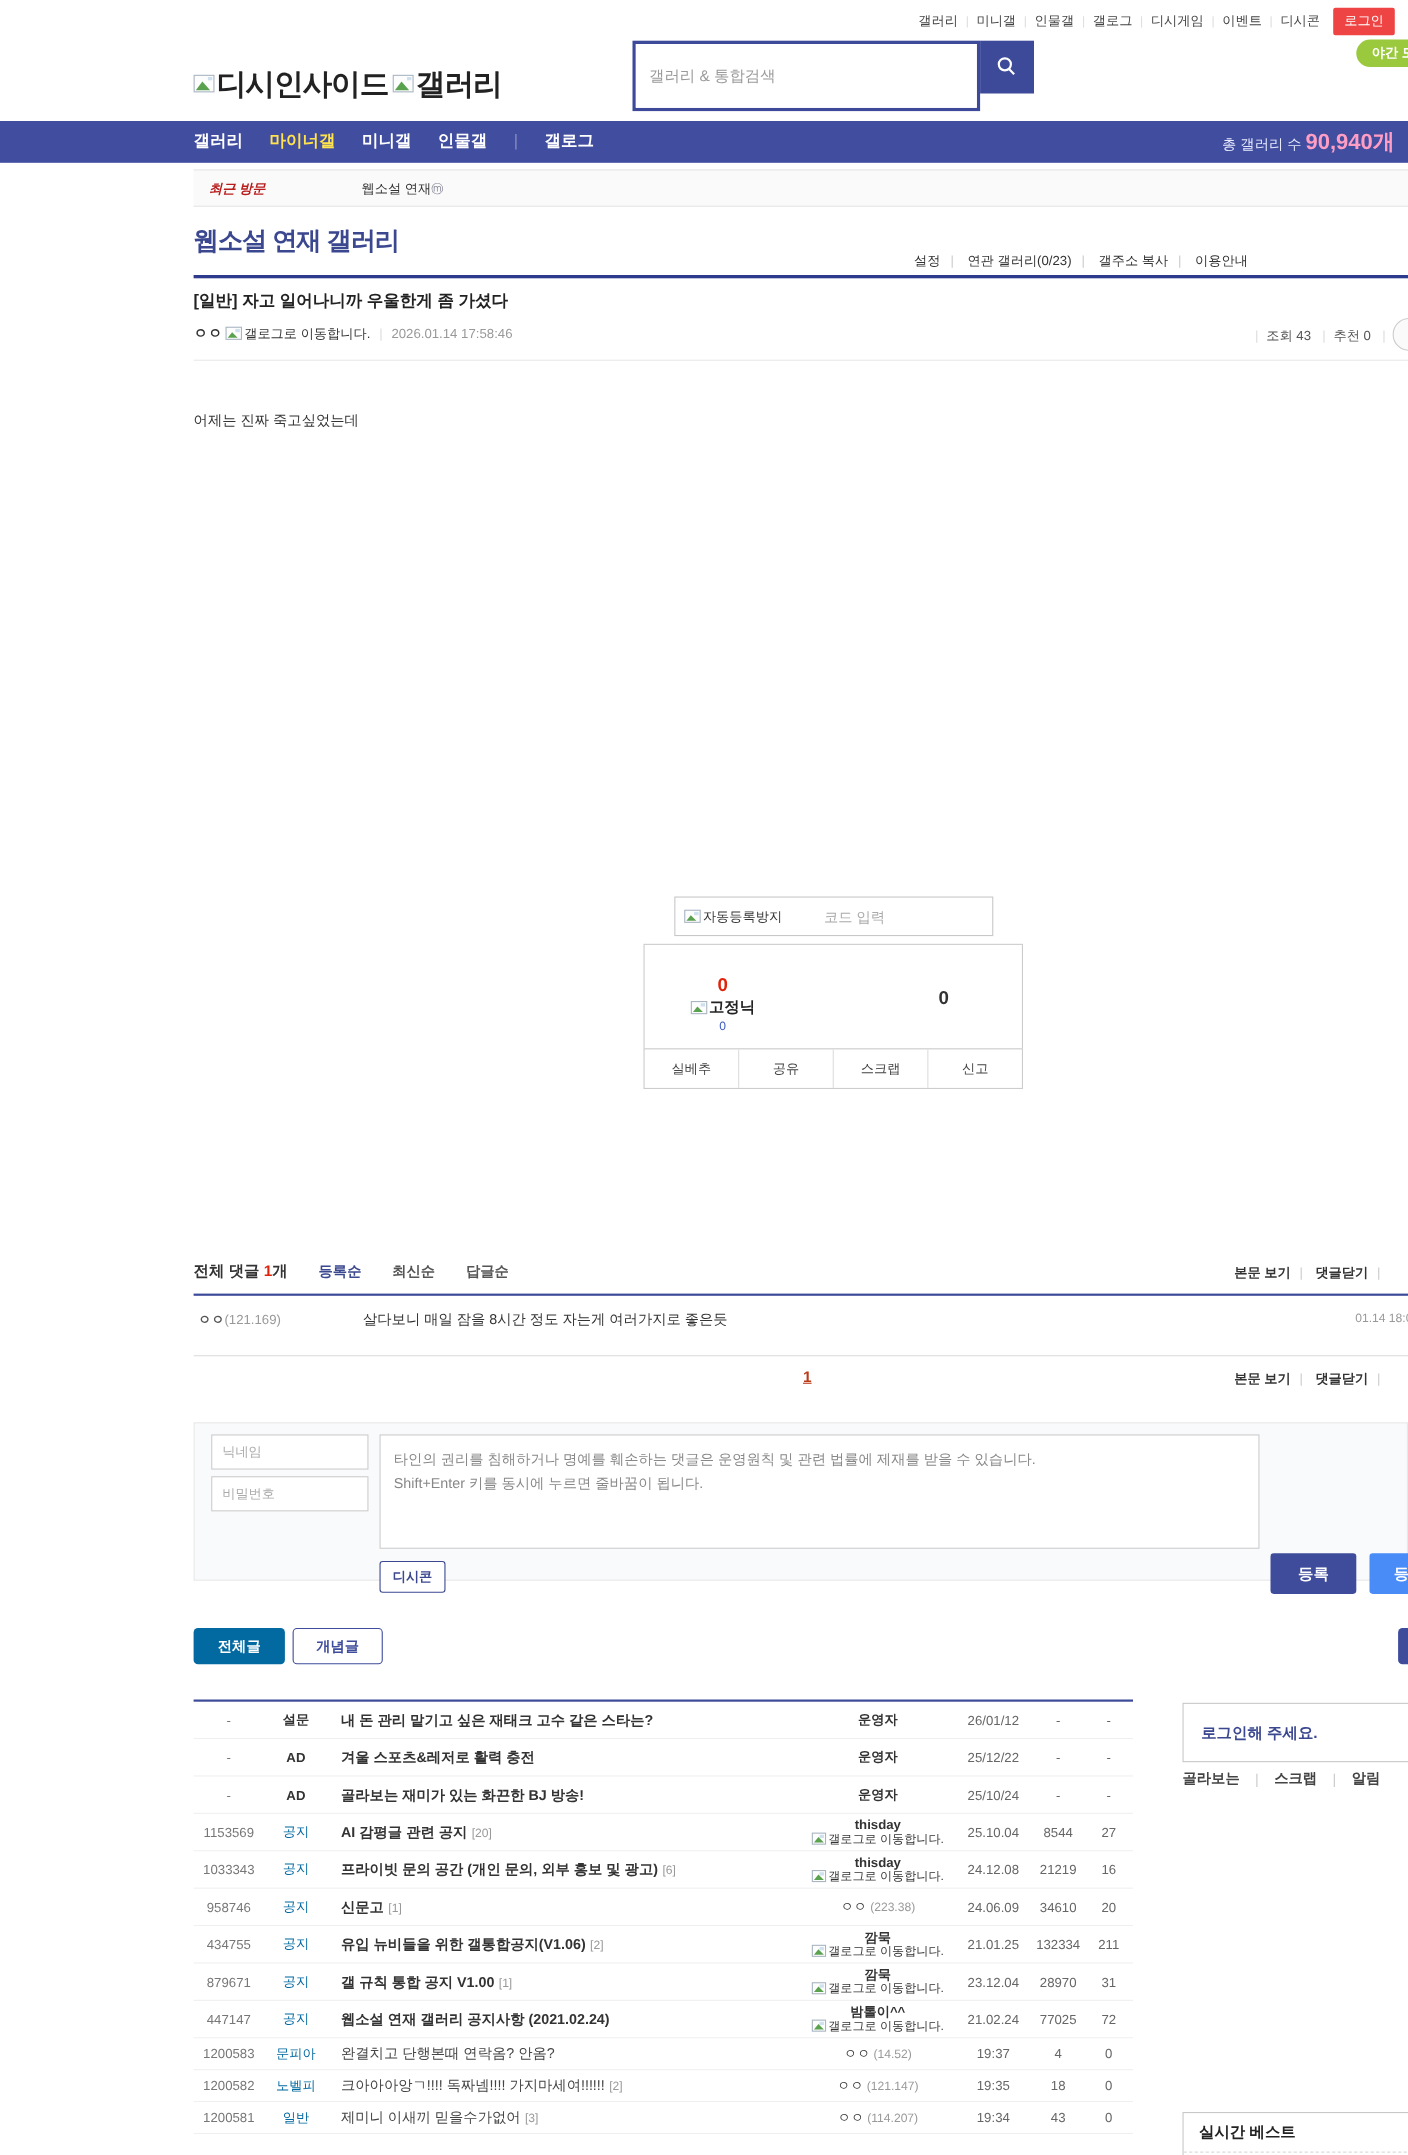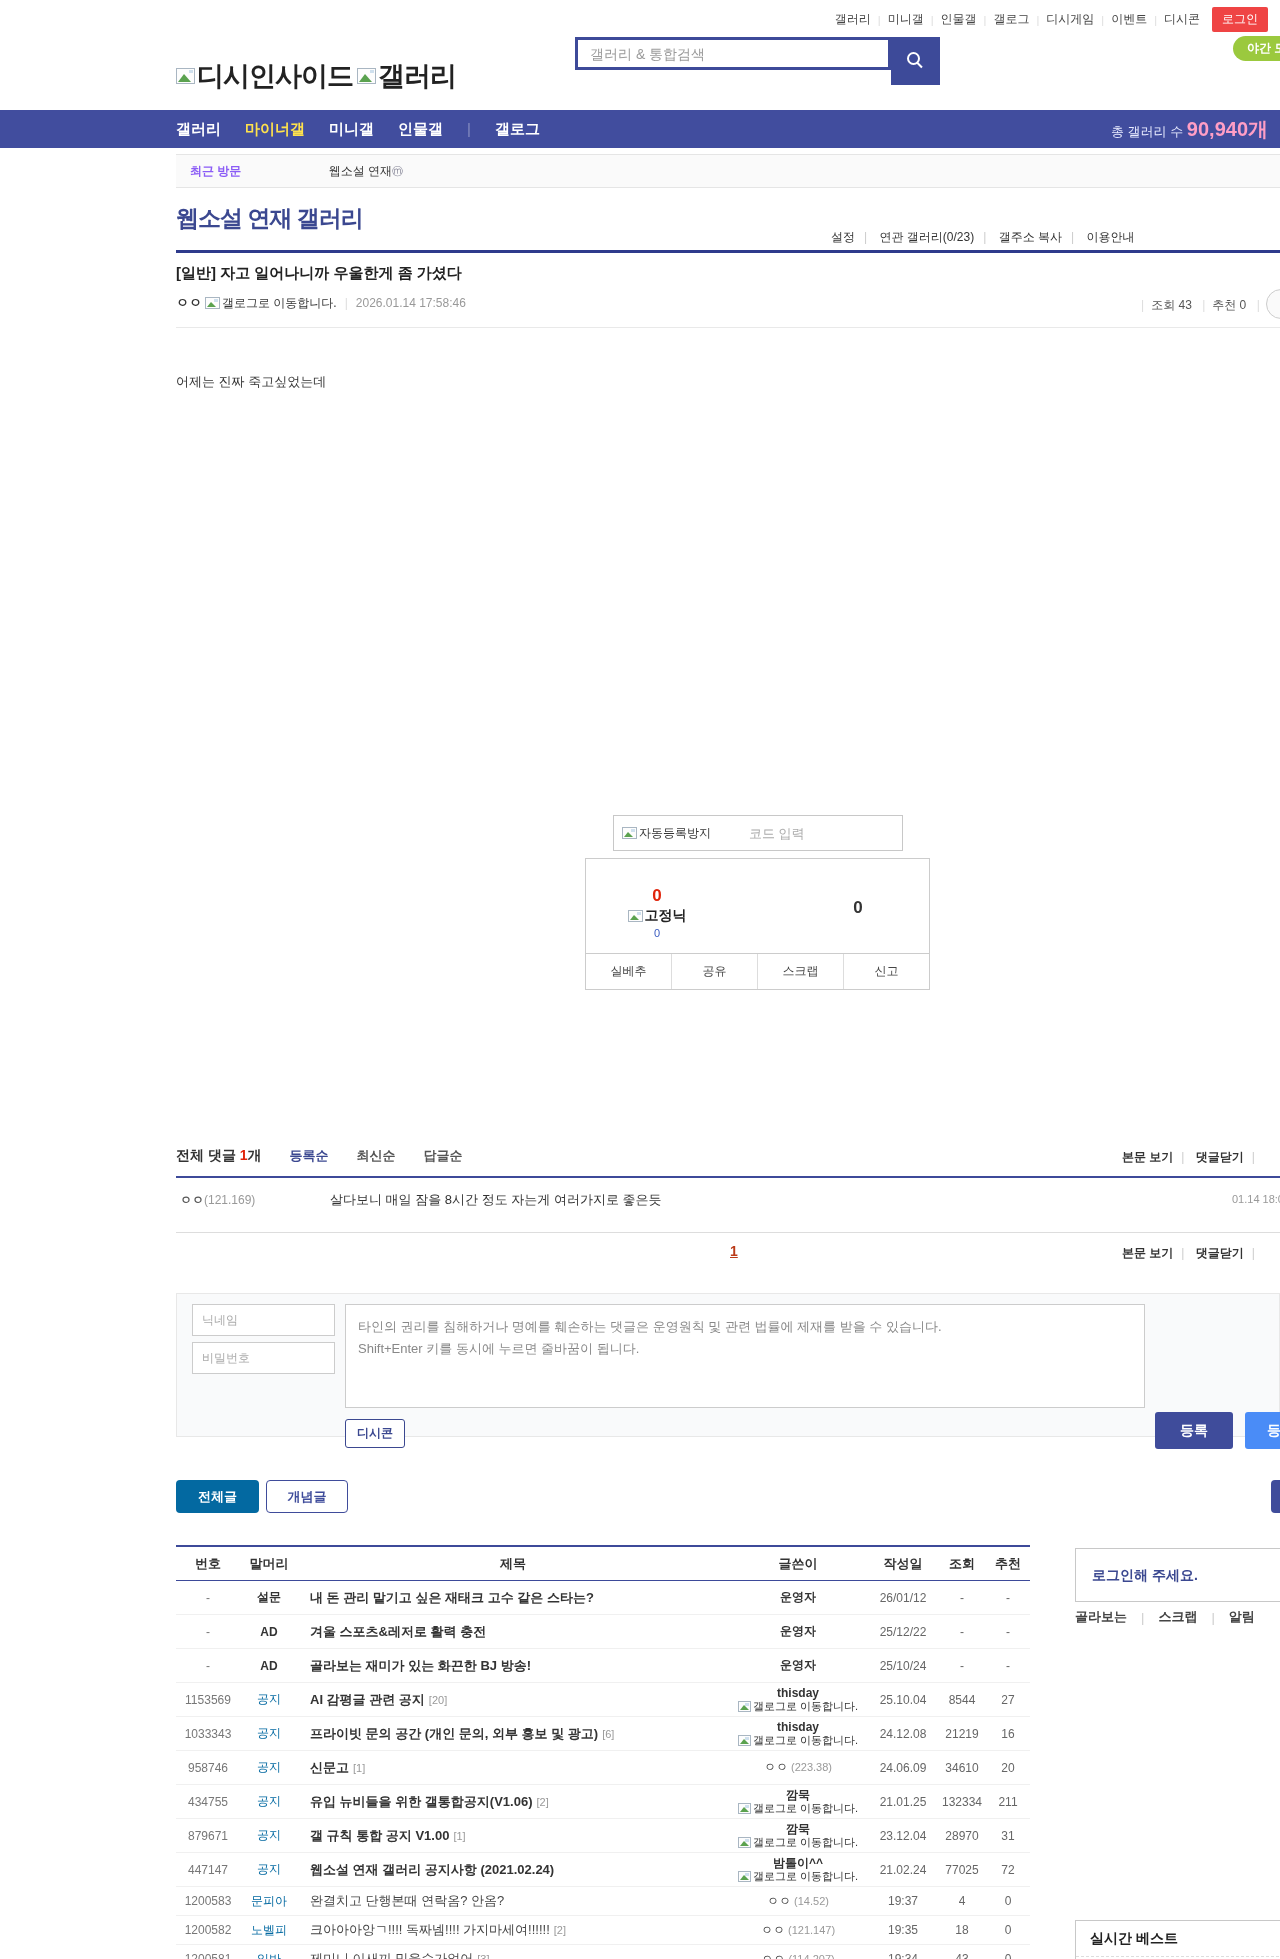--- a/index.html
+++ b/index.html
@@ -20,42 +20,42 @@
   .topbar-links .lnk { cursor:pointer; }
   .tsep { color:#ddd; margin:0 7px; font-size:11px; }
   .login-btn { background:#ef4444; color:#fff; padding:4px 10px; border-radius:2px; font-size:12px; margin-left:12px; cursor:pointer; }
   .night-pill { position:absolute; left:1233px; top:36px; height:25px; line-height:25px; padding:0 14px;
                 background:#9bc93e; color:#fff; font-size:12px; font-weight:bold; border-radius:13px; white-space:nowrap; cursor:pointer; }
 
   
   .logo { position:absolute; left:176px; top:58px; display:flex; align-items:center; font-size:27px; font-weight:bold;
           color:#222; letter-spacing:-1px; cursor:pointer; }
   .logo .part { margin-right:4px; }
-  .search-box { position:absolute; left:575px; top:37px; width:316px; height:33px; border:3px solid #3d4a99; box-sizing:border-box; background:#fff; }
+  .search-box { position:absolute; left:575px; top:37px; width:316px; height:64px; border:3px solid #3d4a99; box-sizing:border-box; background:#fff; }
   .search-box input { border:0; outline:none; width:100%; height:100%; padding:0 12px; font-size:14px; box-sizing:border-box;
           font-family:"Liberation Sans","DejaVu Sans",sans-serif; color:#333; }
   .search-box input::placeholder { color:#9a9a9a; }
   .search-btn { position:absolute; left:891px; top:37px; width:49px; height:48px; background:#3d4a99; border:0; cursor:pointer; }
   .mag { position:absolute; left:15px; top:14px; width:18px; height:18px; }
   .mag::before { content:""; position:absolute; width:9px; height:9px; border:2px solid #fff; border-radius:50%; left:1px; top:1px; }
   .mag::after { content:""; position:absolute; width:7px; height:2px; background:#fff; transform:rotate(45deg); left:10px; top:13px; }
 
   
   .gnb { position:absolute; left:0; top:110px; width:100%; height:38px; background:#414d9e; }
   .gnb-inner { position:absolute; left:176px; top:0; display:flex; gap:24px; line-height:38px; font-size:15px; font-weight:bold; color:#fff; }
   .gnb-inner .item { cursor:pointer; }
   .gnb-inner .active { color:#ffe24c; }
   .gnb-div { color:rgba(255,255,255,.35); font-weight:normal; }
   .gnb-total { position:absolute; right:12px; top:0; line-height:38px; font-size:13px; color:#e8ebff; }
   .gnb-total b { color:#ff9ec5; font-size:20px; }
 
   
   .crumb { position:absolute; left:176px; top:154px; right:0; height:34px; background:#fafafa;
            border-top:1px solid #e5e5e5; border-bottom:1px solid #e5e5e5; box-sizing:border-box; line-height:32px; font-size:12px; }
-  .crumb-recent { color:#8b5cf6; font-weight:bold; margin-left:14px; cursor:pointer; }
+  .crumb-recent { color:#b91c1c; font-weight:bold; margin-left:14px; cursor:pointer;font-style:italic; }
   .crumb-gal { color:#333; margin-left:84px; cursor:pointer; }
   .mbadge { color:#889; font-size:11px; }
 
   
   .gal-title { position:absolute; left:176px; top:203px; font-size:23px; font-weight:bold; color:#3b4890; letter-spacing:-1px; }
   .gal-links { position:absolute; left:831px; top:229px; white-space:nowrap; font-size:12px; color:#333; }
   .gal-links .glnk { cursor:pointer; }
   .gsep { color:#ccc; margin:0 9px; }
   .title-underline { position:absolute; left:176px; right:0; top:250px; height:3px; background:#2e3b8c; }
 
@@ -304,29 +304,20 @@
     <button class="dccon-btn">디시콘</button>
   </div>
   <button class="submit-btn">등록</button>
   <button class="submit-btn2">등록</button>
 
   <button class="tab-all">전체글</button>
   <button class="tab-concept">개념글</button>
   <button class="write-sliver">글쓰기</button>
 
   <div class="board">
-    <div class="brow hdr">
-      <div class="c-no">번호</div>
-      <div class="c-head">말머리</div>
-      <div class="c-title">제목</div>
-      <div class="c-author">글쓴이</div>
-      <div class="c-date">작성일</div>
-      <div class="c-views">조회</div>
-      <div class="c-rec">추천</div>
-    </div>
     <div>
         <div class="brow notice nb">
           <div class="c-no">-</div>
           <div class="c-head">설문</div>
           <div class="c-title"><span>내 돈 관리 맡기고 싶은 재태크 고수 같은 스타는?</span></div>
           <div class="c-author" style="font-weight: bold;">운영자</div>
           <div class="c-date">26/01/12</div>
           <div class="c-views">-</div>
           <div class="c-rec">-</div>
         </div>

